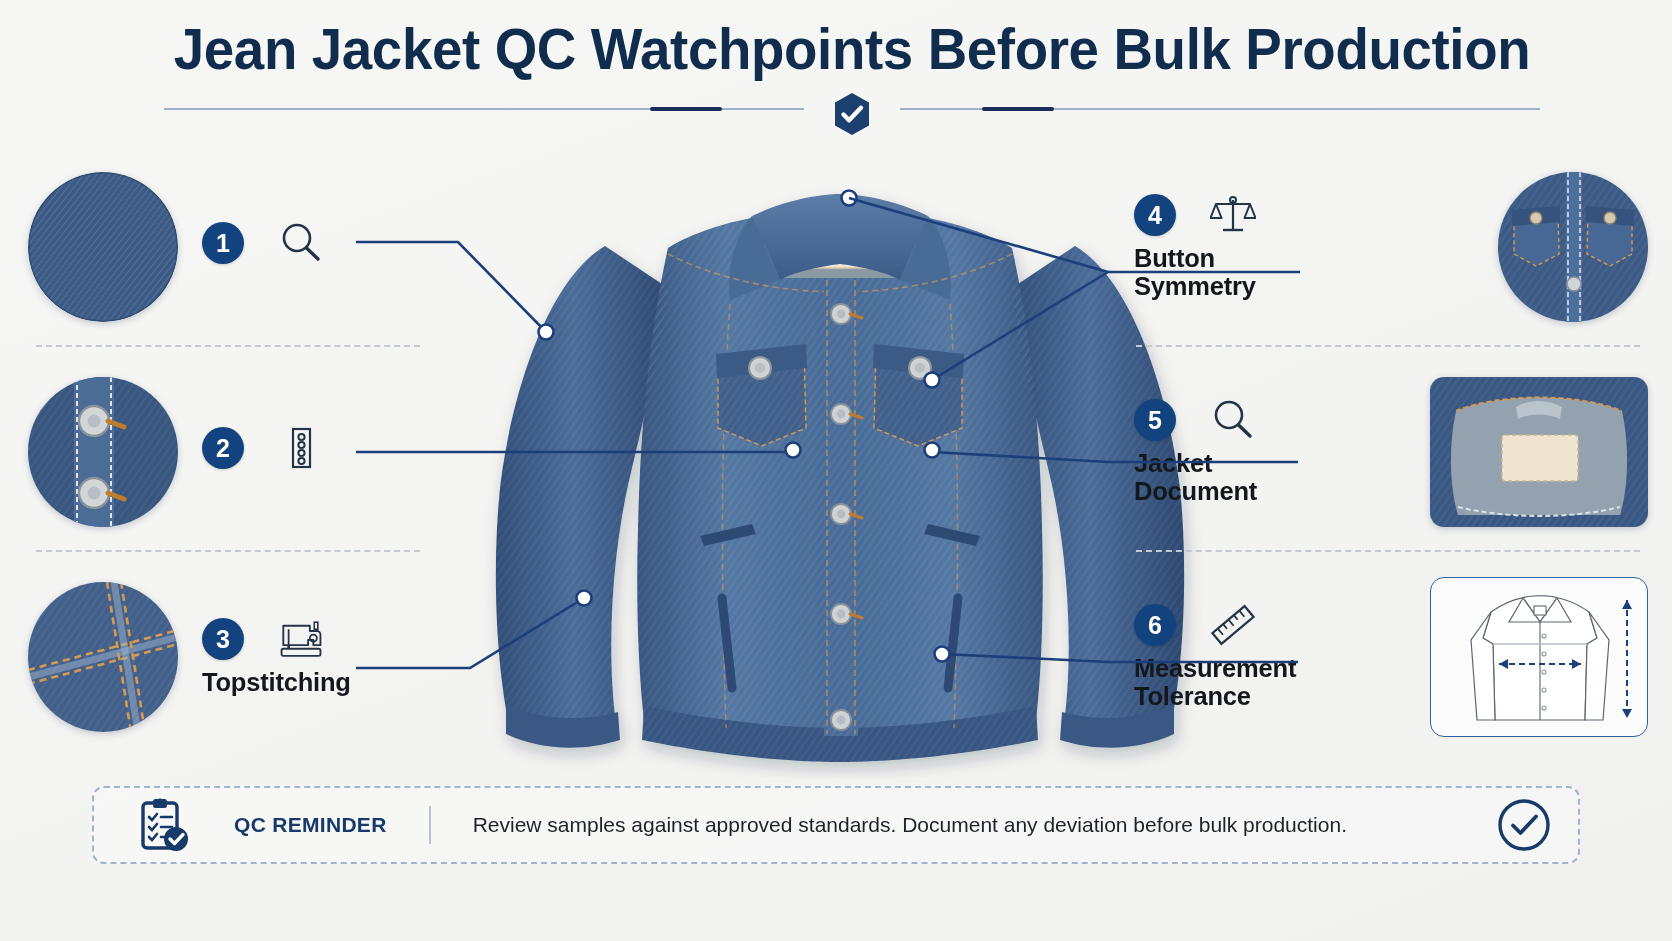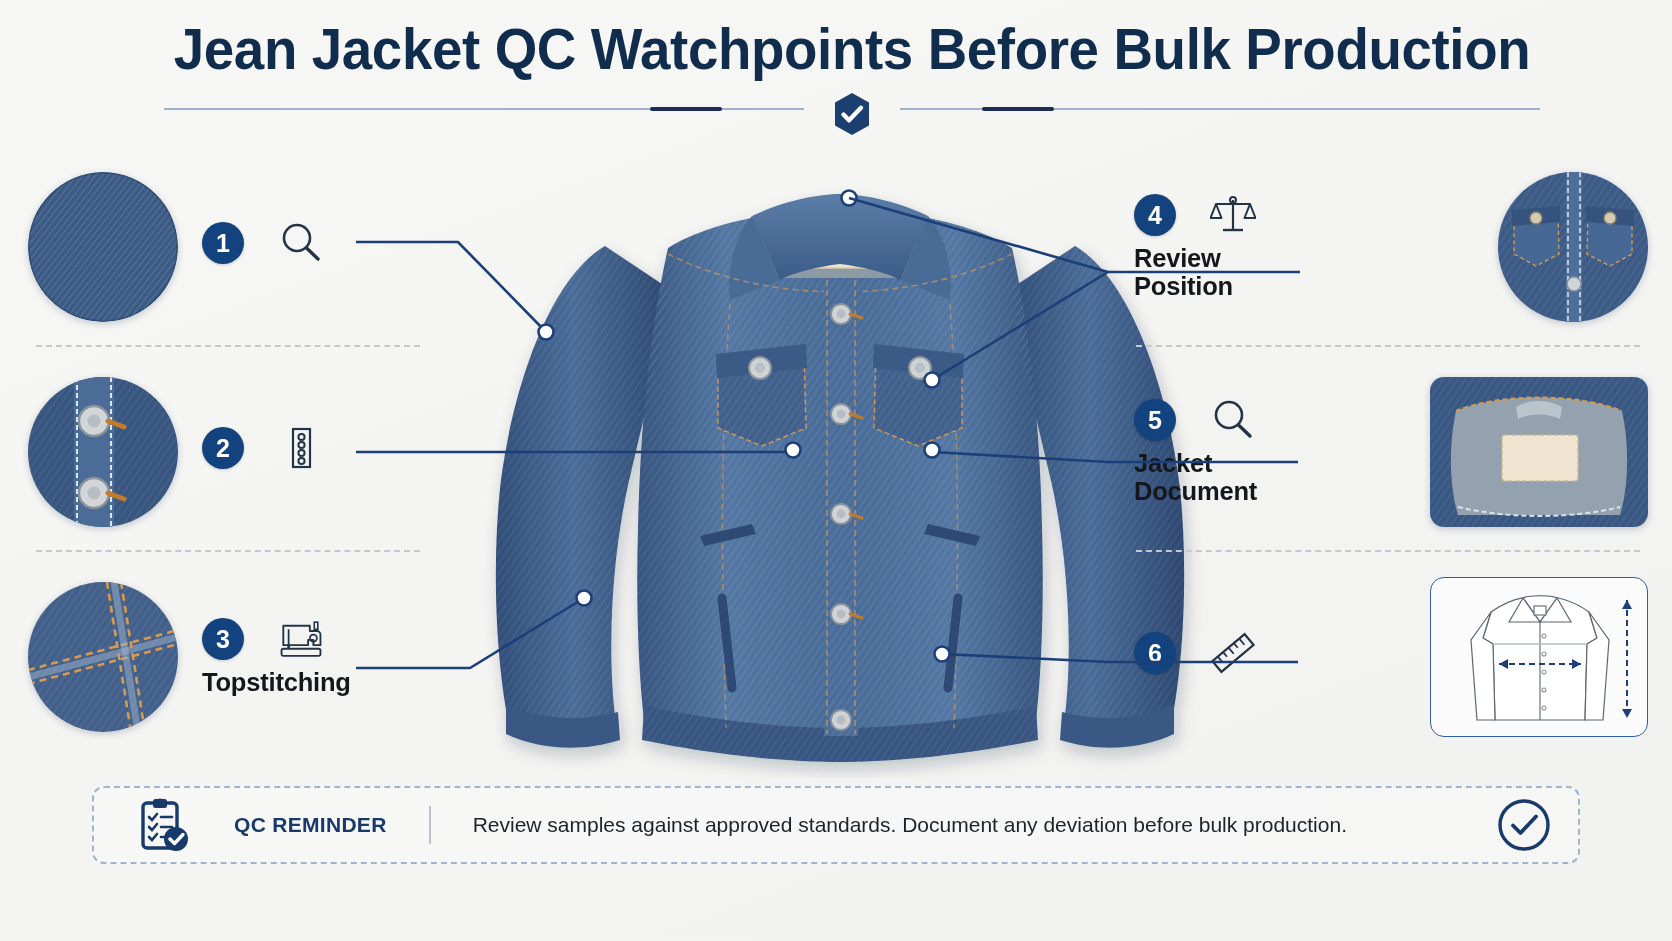--- a/index.html
+++ b/index.html
@@ -380,22 +380,22 @@
           <svg class="ico" viewBox="0 0 46 46">
             <line x1="23" y1="8" x2="23" y2="38" stroke="#243447" stroke-width="2.2"></line>
             <line x1="6" y1="12" x2="40" y2="12" stroke="#243447" stroke-width="2.2"></line>
             <circle cx="23" cy="8" r="3" fill="none" stroke="#243447" stroke-width="2"></circle>
             <path d="M6 12 L0.5 26 h11 Z" fill="none" stroke="#243447" stroke-width="2" stroke-linejoin="round"></path>
             <path d="M40 12 L34.5 26 h11 Z" fill="none" stroke="#243447" stroke-width="2" stroke-linejoin="round"></path>
             <line x1="13" y1="38" x2="33" y2="38" stroke="#243447" stroke-width="2.4"></line>
           </svg>
         </div>
         <div class="label">
-          <span>Review</span><br>
-          <span>Position</span>
+          <span>Button</span><br>
+          <span>Symmetry</span>
         </div>
       </div>
     </div>
   </div>
 
   <div class="row">
     <div class="sep"></div>
     <div class="rowinner">
       <div class="thumb wide big">
         <svg viewBox="0 0 218 150" width="218" height="150">
@@ -464,20 +464,24 @@
             <g transform="rotate(-40 23 23)">
               <rect x="2" y="16" width="42" height="14" fill="none" stroke="#243447" stroke-width="2.2"></rect>
               <line x1="9" y1="16" x2="9" y2="24" stroke="#243447" stroke-width="1.8"></line>
               <line x1="16" y1="16" x2="16" y2="22" stroke="#243447" stroke-width="1.8"></line>
               <line x1="23" y1="16" x2="23" y2="24" stroke="#243447" stroke-width="1.8"></line>
               <line x1="30" y1="16" x2="30" y2="22" stroke="#243447" stroke-width="1.8"></line>
               <line x1="37" y1="16" x2="37" y2="24" stroke="#243447" stroke-width="1.8"></line>
             </g>
           </svg>
         </div>
+        <div class="label">
+          <span>Measurement</span><br>
+          <span>Tolerance</span>
+        </div>
       </div>
     </div>
   </div>
 </div>
 
 <svg id="connectors" viewBox="0 0 1672 941">
   <g stroke="#1c3f7a" stroke-width="2.6" fill="none">
     <polyline points="356,242 458,242 546,332"></polyline>
     <polyline points="356,452 793,452"></polyline>
     <polyline points="356,668 470,668 584,598"></polyline>

